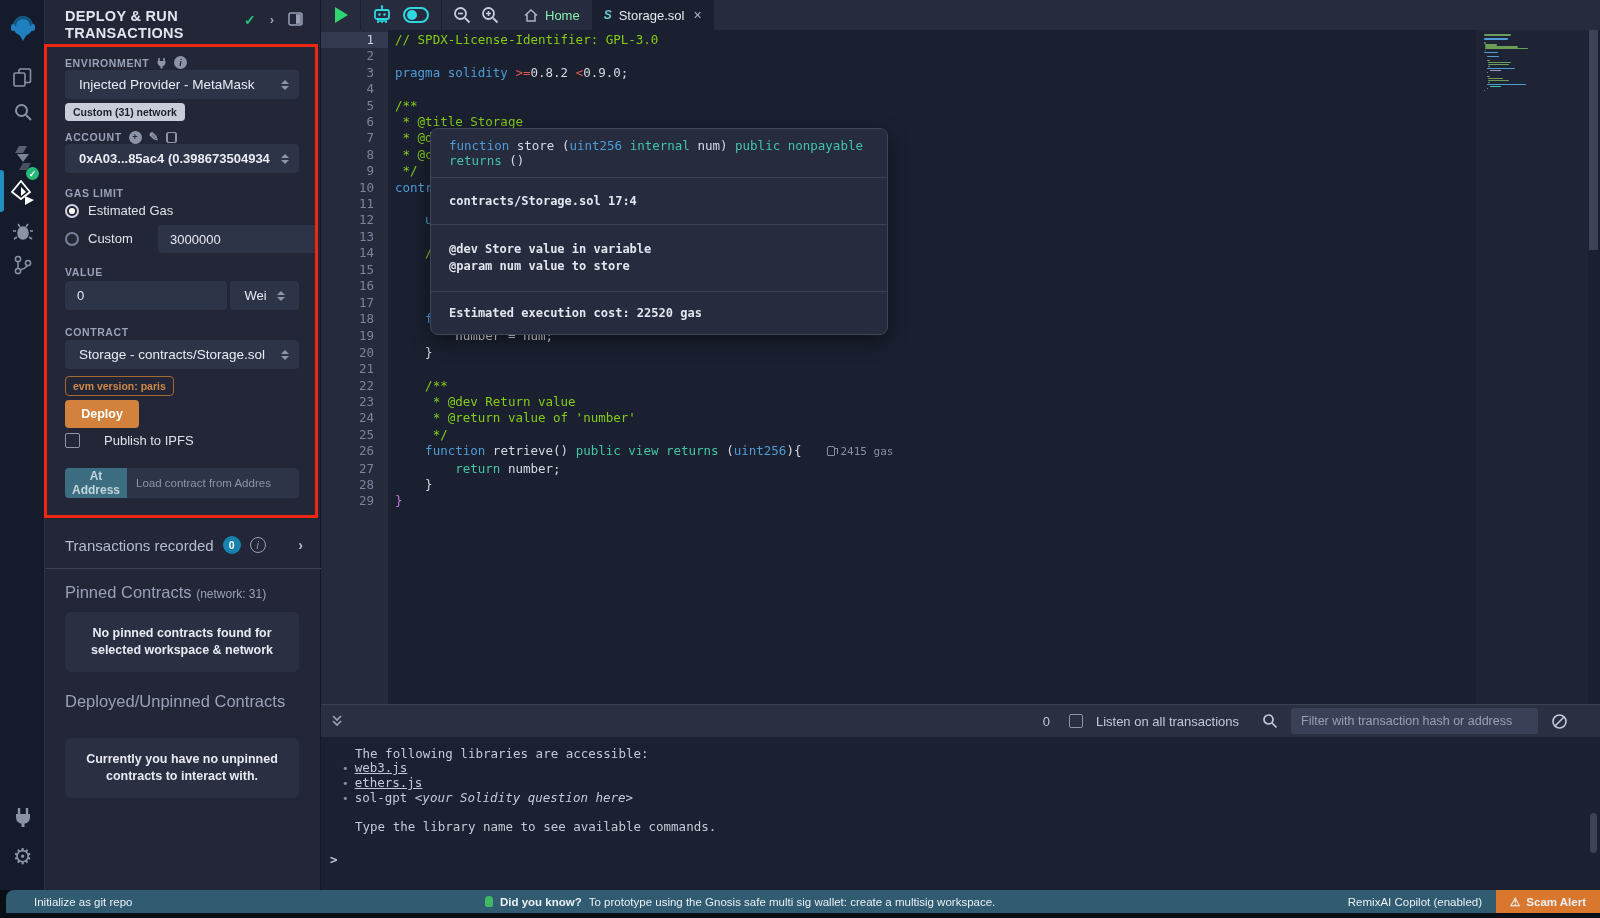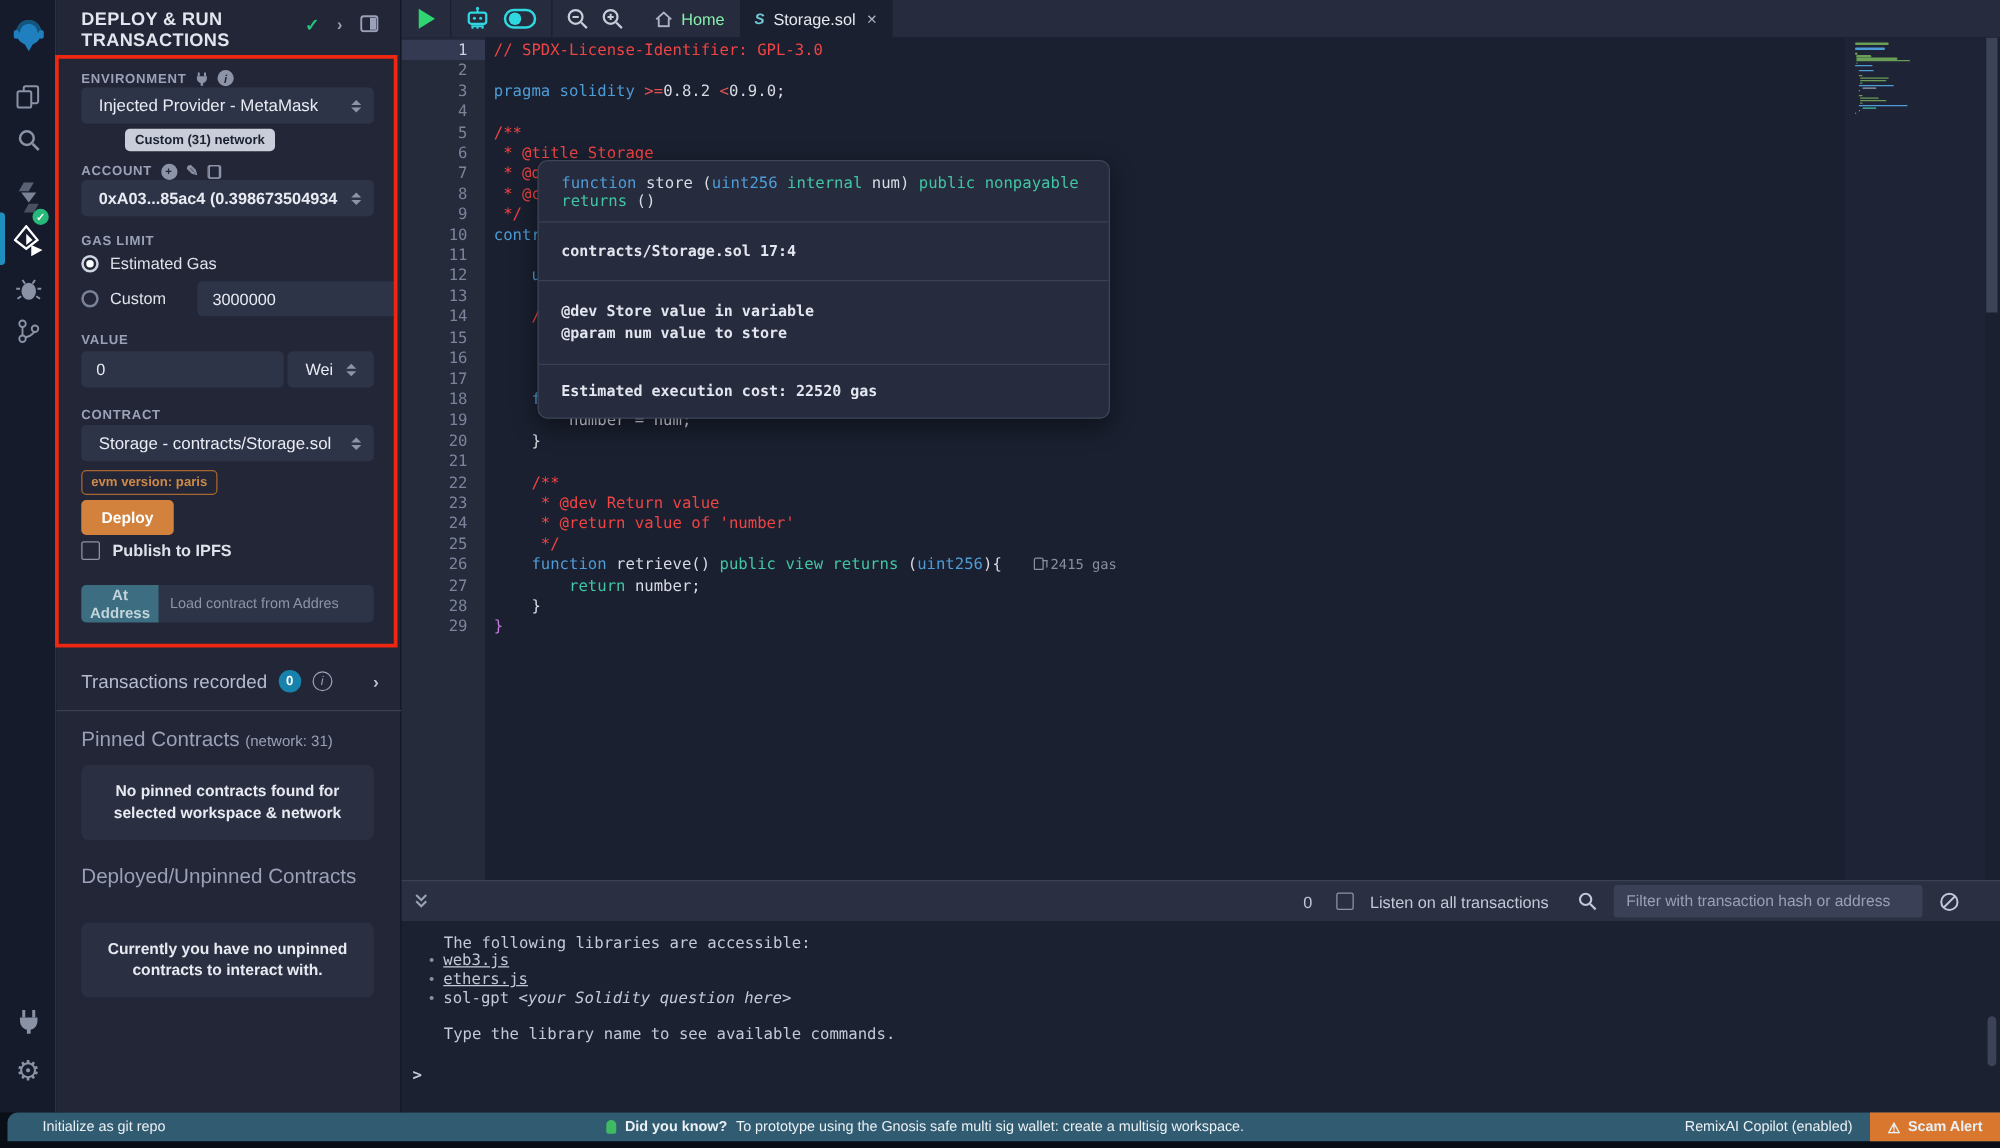--- a/index.html
+++ b/index.html
@@ -33,21 +33,21 @@
             color:#9aa1b8; display:flex; align-items:center; gap:7px; }
   .pselect { position:absolute; left:20px; width:234px; height:29px; background:#2e3448;
              border-radius:4px; display:flex; align-items:center; padding:0 10px 0 14px;
              font-size:13.5px; color:#e9ebf2; cursor:pointer; }
   .pselect .grow { flex:1; white-space:nowrap; overflow:hidden; }
   .updown { display:inline-flex; flex-direction:column; gap:2px; margin-left:6px; }
   .updown i { width:0; height:0; border-left:4px solid transparent; border-right:4px solid transparent; }
   .updown .u { border-bottom:4px solid #8d94a8; } .updown .d { border-top:4px solid #8d94a8; }
 
   .net-badge { position:absolute; left:20px; top:103px; background:#c9cdd9; color:#1b2130;
-               font-size:10.5px; font-weight:bold; border-radius:4px; padding:3px 8px;margin-left:35px; }
+               font-size:10.5px; font-weight:bold; border-radius:4px; padding:3px 8px; }
   .mini-ico { width:13px; height:13px; border-radius:50%; background:#8d94a8; color:#222637;
               font-size:9px; font-weight:bold; display:inline-flex; align-items:center;
               justify-content:center; font-style:italic; }
   .copy-ico { position:relative; width:11px; height:11px; }
   .copy-ico::before,.copy-ico::after { content:''; position:absolute; width:8px; height:9px;
               border:1.4px solid #8d94a8; border-radius:2px; }
   .copy-ico::before { left:0; bottom:0; } .copy-ico::after { right:0; top:0; }
   .edit-glyph { color:#8d94a8; font-size:12px; }
 
   .radio-row { position:absolute; left:20px; display:flex; align-items:center; gap:9px;
@@ -60,22 +60,22 @@
             font-size:13px; padding:0 12px; font-family:"Liberation Sans",sans-serif; outline:none; }
   .custom-gas { position:absolute; left:113px; top:225px; width:160px; height:28px; }
   .value-input { position:absolute; left:20px; top:281px; width:162px; height:29px; }
   .wei-box { position:absolute; left:185px; top:281px; width:69px; height:29px; background:#2e3448;
              border-radius:4px; display:flex; align-items:center; justify-content:center; gap:4px;
              font-size:13px; color:#e9ebf2; cursor:pointer; }
   .evm-badge { position:absolute; left:20px; top:376px; border:1px solid #a8672e; color:#cd8947;
                font-size:10.5px; font-weight:bold; border-radius:4px; padding:3px 7px; }
   .deploy-btn { position:absolute; left:20px; top:400px; width:74px; height:28px; background:#d2823c;
                 color:#fff; font-weight:bold; font-size:12.5px; border:none; border-radius:4px; cursor:pointer; }
-  .ipfs-row { position:absolute; left:20px; top:433px; display:flex; align-items:center; gap:10px;
-              font-size:13px; color:#dfe2ea;font-weight:bold; }
+  .ipfs-row { position:absolute; left:20px; top:433px; display:flex; align-items:center; gap:24px;
+              font-size:13px; color:#dfe2ea; }
   .chk { width:15px; height:15px; border:1.5px solid #8d94a8; border-radius:2px; background:transparent; }
   .ataddr-row { position:absolute; left:20px; top:468px; width:234px; height:30px; display:flex; }
   .ataddr-btn { width:95px; background:#3c6d80; color:#c2d4dc; font-weight:bold; font-size:12px;
                 border:none; border-radius:4px 0 0 4px; cursor:pointer; }
   .ataddr-input { flex:1; background:#2e3448; border:none; border-radius:0 4px 4px 0; color:#e9ebf2;
                   font-size:11.5px; padding:0 9px; outline:none; }
   .ataddr-input::placeholder { color:#8d94a8; }
   .tinput::placeholder { color:#8d94a8; }
 
   .tx-row { position:absolute; left:20px; top:536px; width:238px; display:flex; align-items:center; gap:9px;
@@ -112,21 +112,21 @@
   .sol-glyph { color:#6fc7d4; font-size:12px; font-weight:bold; font-style:italic; }
 
   .editor { position:absolute; left:0; top:30px; right:0; height:674px; background:#1a2030; overflow:hidden; }
   .gutter-bg { position:absolute; left:0; top:0; bottom:0; width:67px; background:#262b3c; }
   .code-lines { position:absolute; left:0; top:2px; right:130px;
                 font-family:"DejaVu Sans Mono", monospace; font-size:12.5px; line-height:16.4px; }
   .crow { display:flex; white-space:pre; }
   .ln { width:67px; padding-right:14px; text-align:right; color:#7c849c; flex:none; }
   .cur .ln { background:#333a51; color:#ccd2e0; }
   .cl { padding-left:7px; }
-  .tp { color:#d7dae3; } .tc { color:#ef4444; } .tk { color:#4e9cd6; }
+  .tp { color:#d7dae3; } .tc { color:#84cc16; } .tk { color:#4e9cd6; }
   .tg { color:#41c5a4; } .to { color:#e05252; } .tm { color:#c678dd; }
   .hl { background:rgba(49,90,134,.55); }
   .gas { color:#8a8f9f; font-size:11px; margin-left:26px;margin-top:16px; }
   .pump { display:inline-block; width:8px; height:10px; border:1px solid #8a8f9f;
           border-radius:2px 2px 1px 1px; margin-right:5px; position:relative; top:1px; }
   .pump::after { content:''; position:absolute; right:-4px; top:1px; width:3px; height:5px;
           border-right:1px solid #8a8f9f; border-top:1px solid #8a8f9f; }
 
   .minimap { position:absolute; top:0; bottom:0; left:1155px; width:112px; background:#1e2336;
              padding:4px 0 0 8px; }

